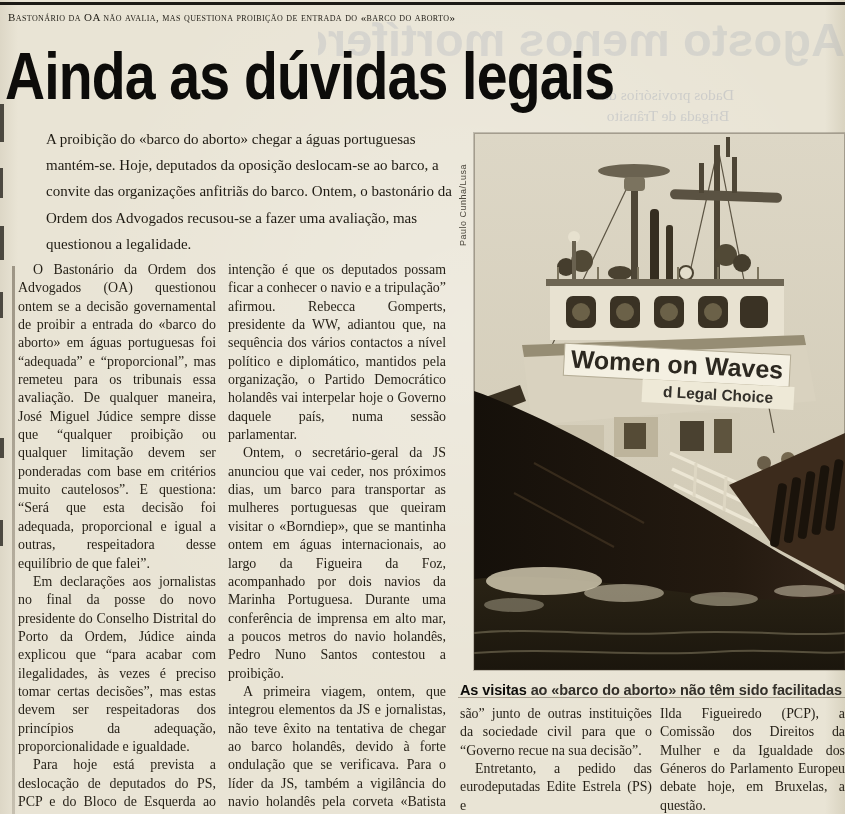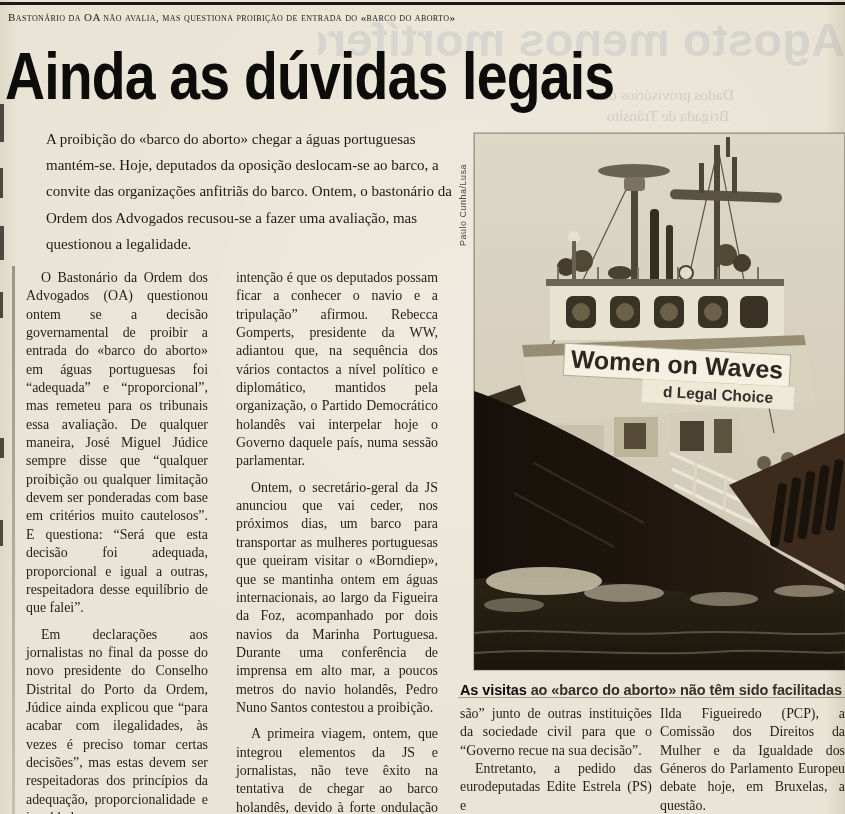--- a/index.html
+++ b/index.html
@@ -48,21 +48,21 @@
   
   .credit{
     position:absolute;left:458px;top:128px;height:118px;
     writing-mode:vertical-rl;transform:rotate(180deg);
     font-family:"Liberation Sans", sans-serif;font-size:9px;color:#4b463c;
     letter-spacing:.5px;
   }
   
   .col{position:absolute;top:261px;height:553px;overflow:hidden;
     font-size:13.9px;line-height:18.35px;text-align:justify;}
-  .col p{margin:8px;text-indent:15px;}
+  .col p{margin:0;text-indent:15px;}
   .col p.cont{text-indent:0;}
   .col1{left:18px;width:198px;}
   .col2{left:228px;width:218px;font-family:Liberation Serif, serif;}
   .colb{position:absolute;top:705px;height:109px;overflow:hidden;
     font-size:13.9px;line-height:18.35px;text-align:justify;}
   .colb p{margin:0;text-indent:15px;}
   .colb p.cont{text-indent:0;}
   .col3{left:460px;width:192px;}
   .col4{left:660px;width:185px;}
   .gutter-shadow{position:absolute;left:12px;top:266px;width:3px;height:548px;

